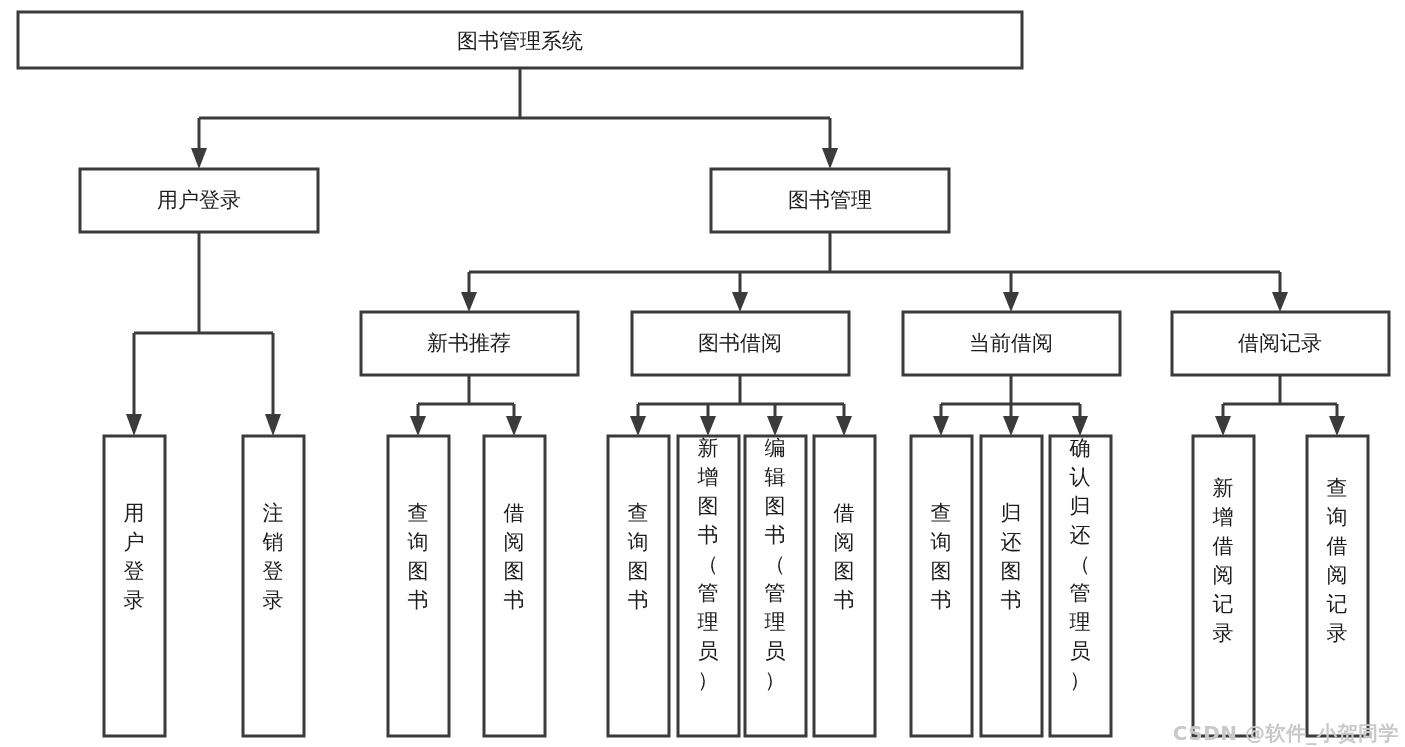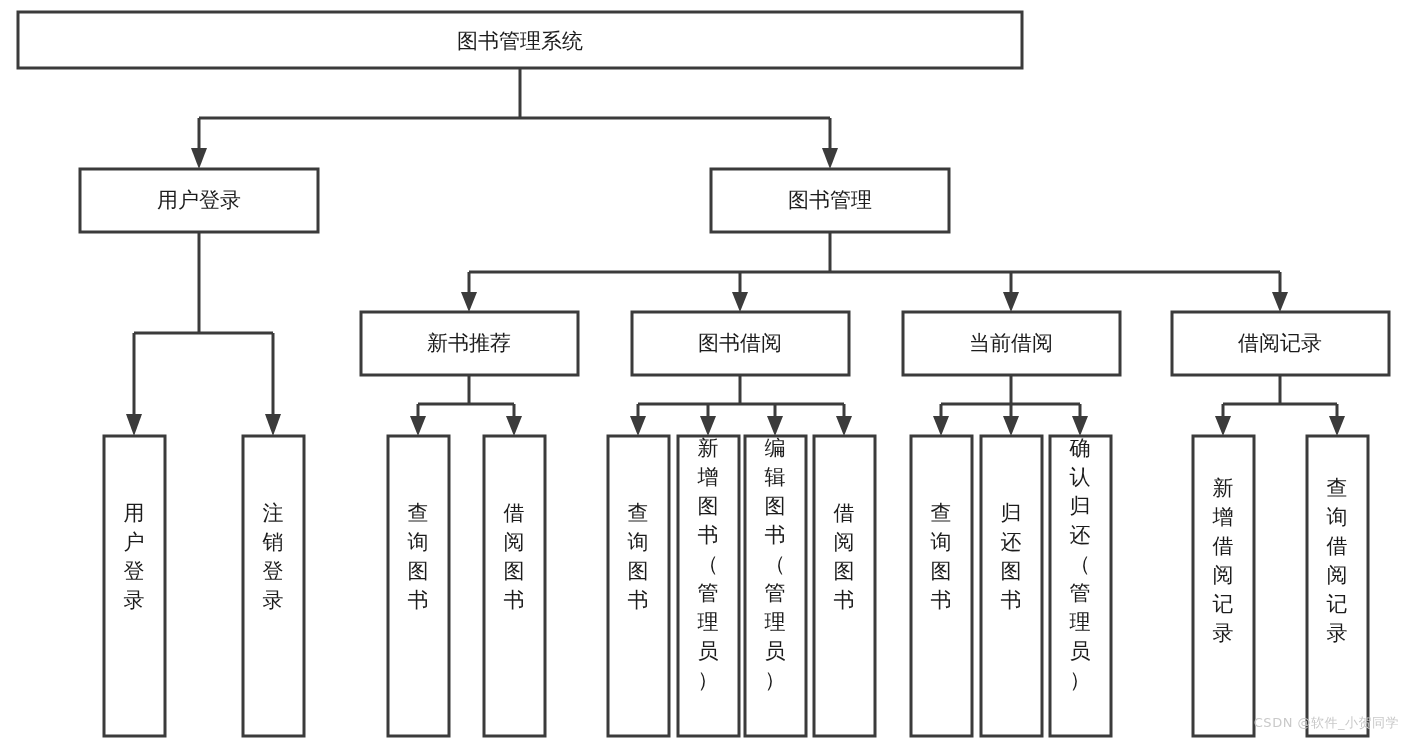--- a/index.html
+++ b/index.html
@@ -15,24 +15,24 @@
   .blabel{
     font-family:"DejaVu Sans","Liberation Sans",sans-serif;
     font-size:21px;fill:#1c1c1c;text-anchor:middle;
     dominant-baseline:middle;
   }
   .vlabel{
     font-family:"DejaVu Sans","Liberation Sans",sans-serif;
     font-size:21px;fill:#1c1c1c;
   }
   .watermark{
-    position:absolute;right:6px;bottom:15px;
+    position:absolute;right:6px;bottom:0;
     font-family:"DejaVu Sans","Liberation Sans",sans-serif;
-    font-size:13px;color:#c9c9c9;white-space:nowrap;
-    letter-spacing:0.5px;pointer-events:none;
+    font-size:20px;color:#c9c9c9;white-space:nowrap;
+    letter-spacing:0.5px;pointer-events:none;font-weight:bold;
   }
 </style>
 </head>
 <body>
 
 <svg id="diagram" viewBox="0 0 1405 747">
 
   <g>
 
     <path class="link" d="M520,68 L520,118"></path>

